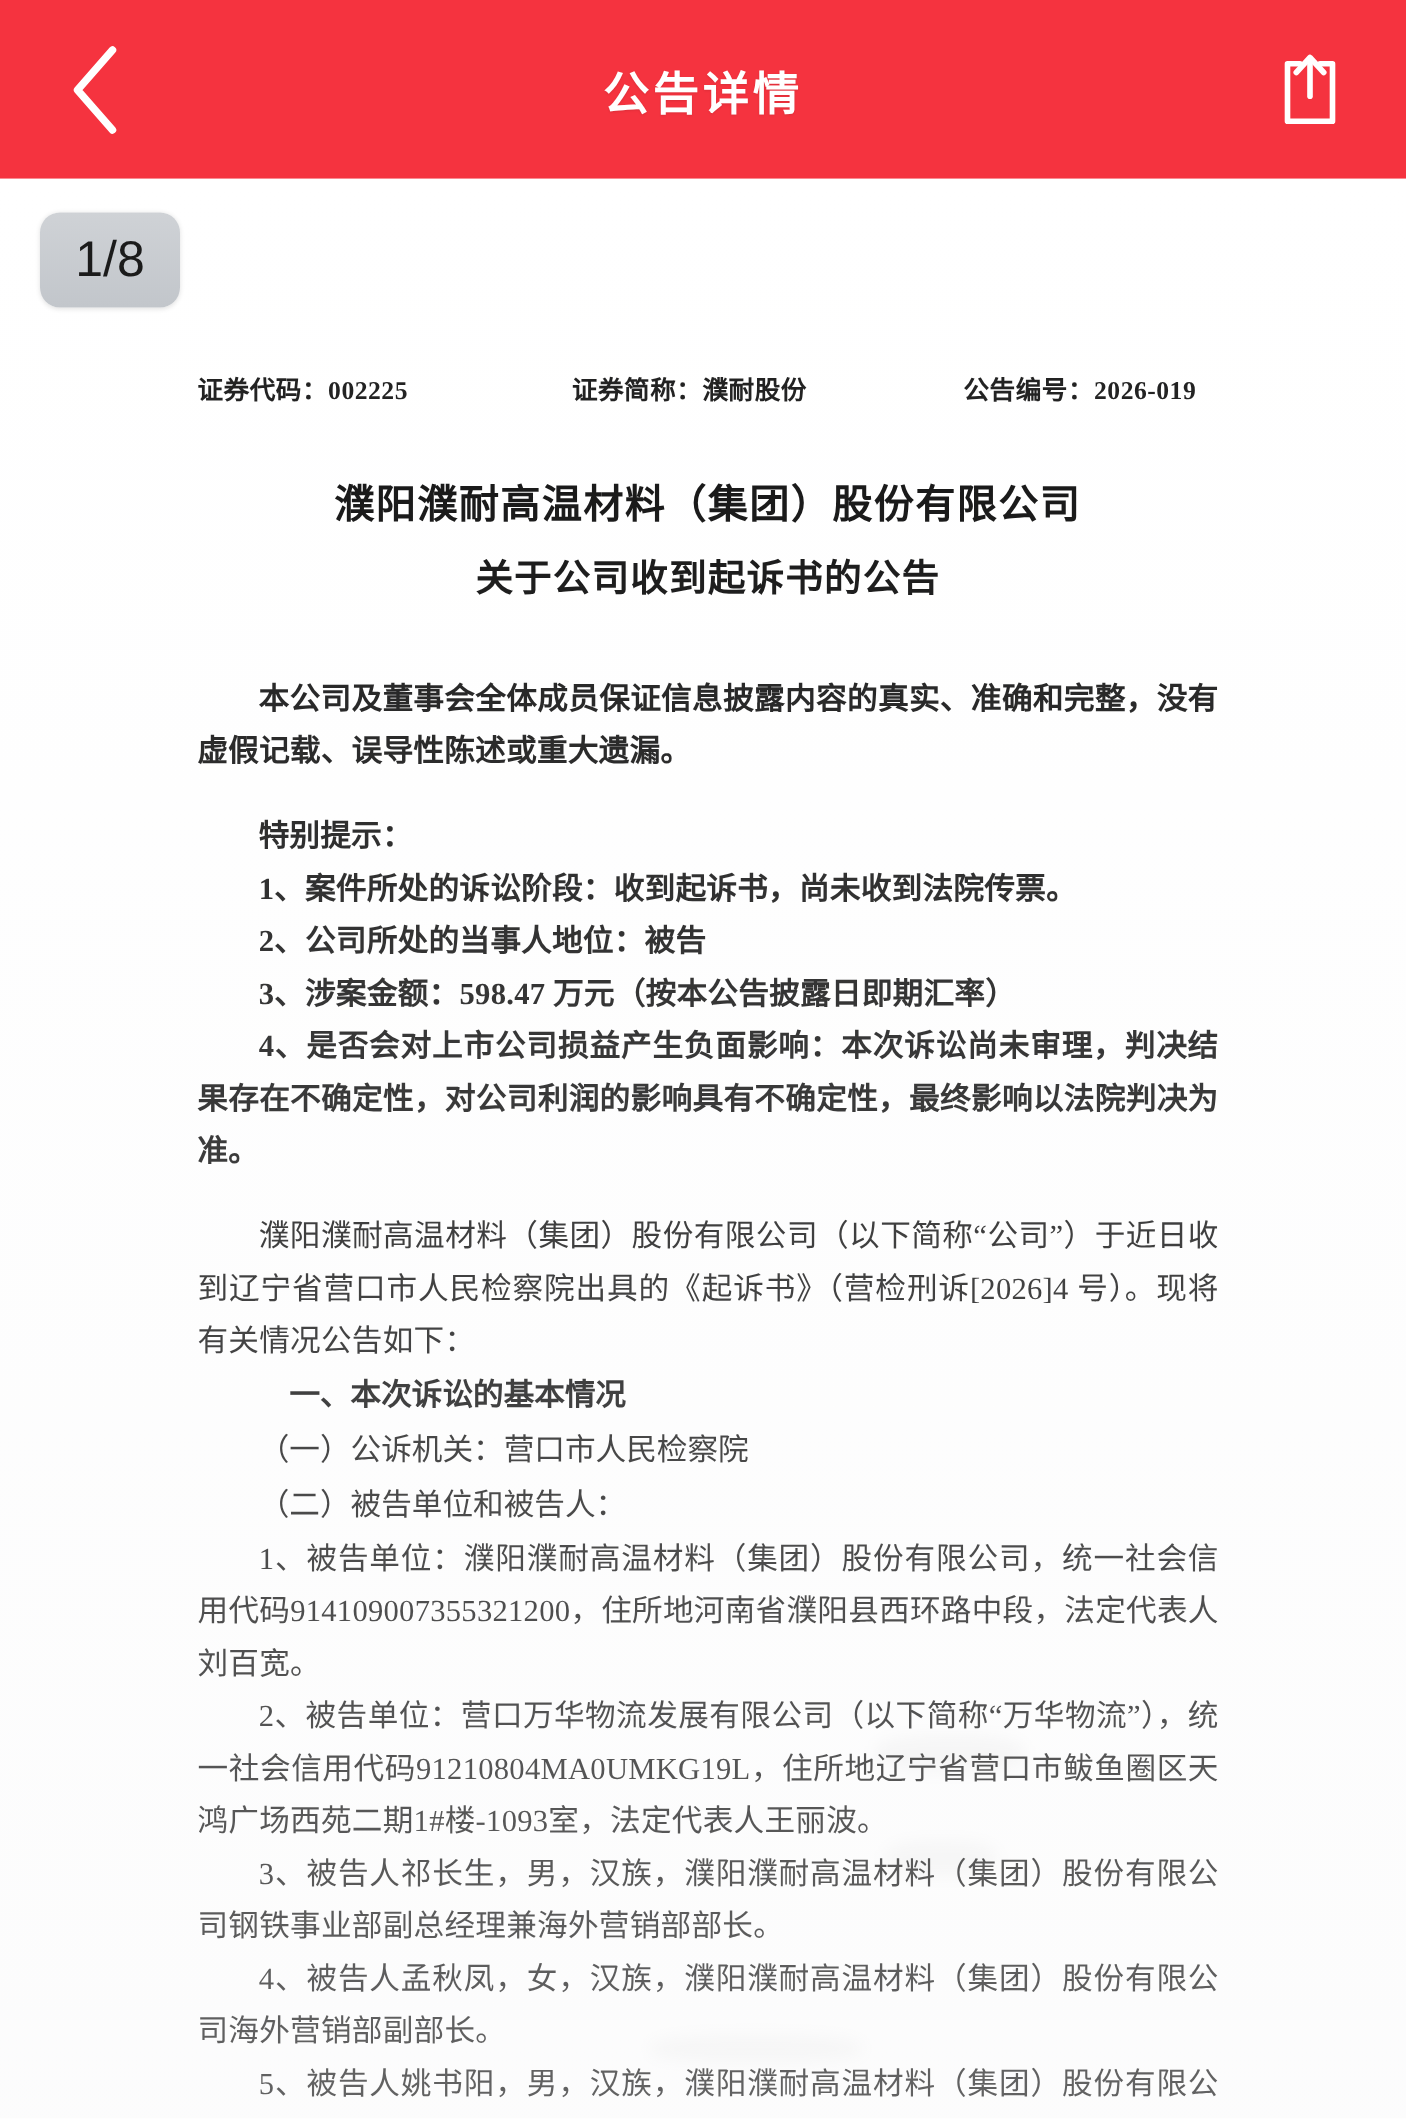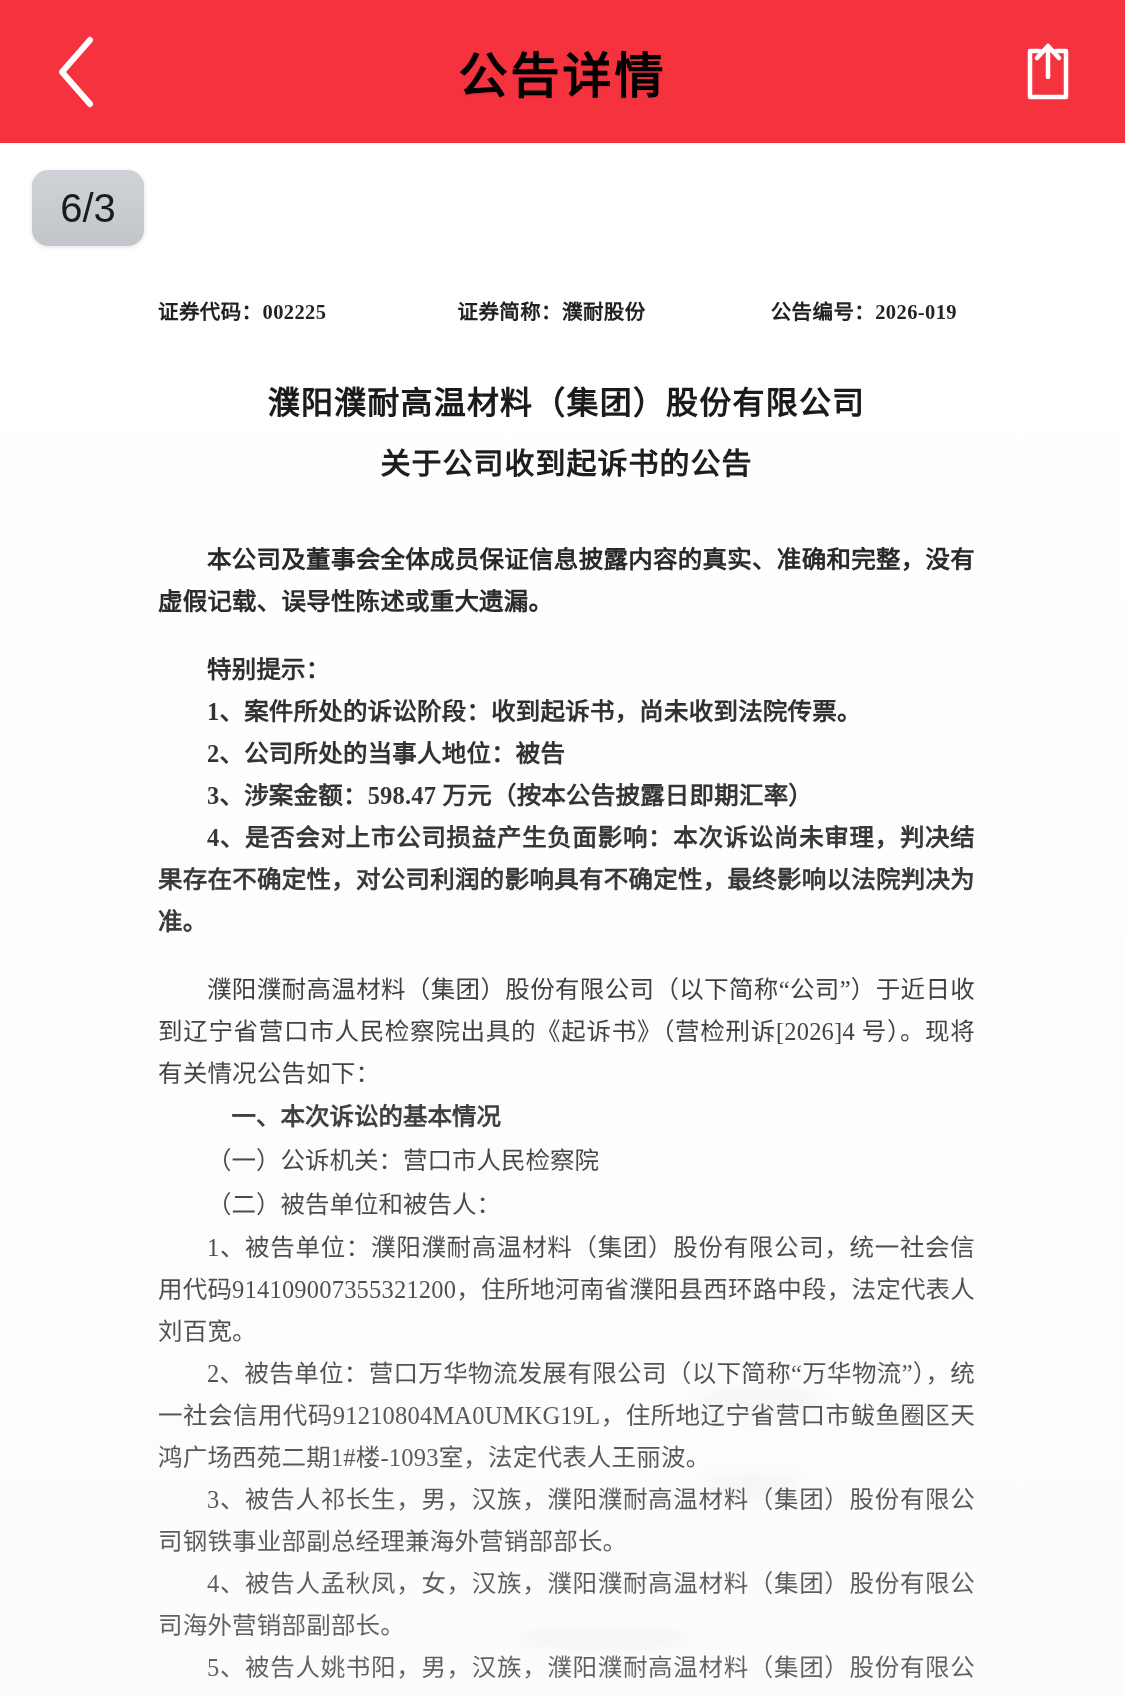--- a/index.html
+++ b/index.html
@@ -24,23 +24,23 @@
     position: absolute;
     top: 0; left: 0;
     width: 1125px;
     height: 143px;
     background: #f5333f;
     display: flex;
     align-items: center;
     justify-content: center;
   }
   .header-title {
-    color: #000000;
+    color: #ffffff;
     font-family: "Liberation Sans", "DejaVu Sans", sans-serif;
-    font-size: 49px;
+    font-size: 37px;
     font-weight: 700;
     letter-spacing: 3px;
     text-shadow: 0 1px 2px rgba(0,0,0,0.10);
   }
   .nav-back {
     position: absolute;
     left: 40px;
     top: 50%;
     transform: translateY(-50%);
     width: 70px;
@@ -256,16 +256,16 @@
 
     </div>
 
     <div class="smudge s1"></div>
     <div class="smudge s2"></div>
     <div class="smudge s3"></div>
     <div class="scan-tint"></div>
   </div>
 
   <div class="page-indicator">
-    <span>6/3</span>
+    <span>1/8</span>
   </div>
 
 </div>
 
 </body></html>

